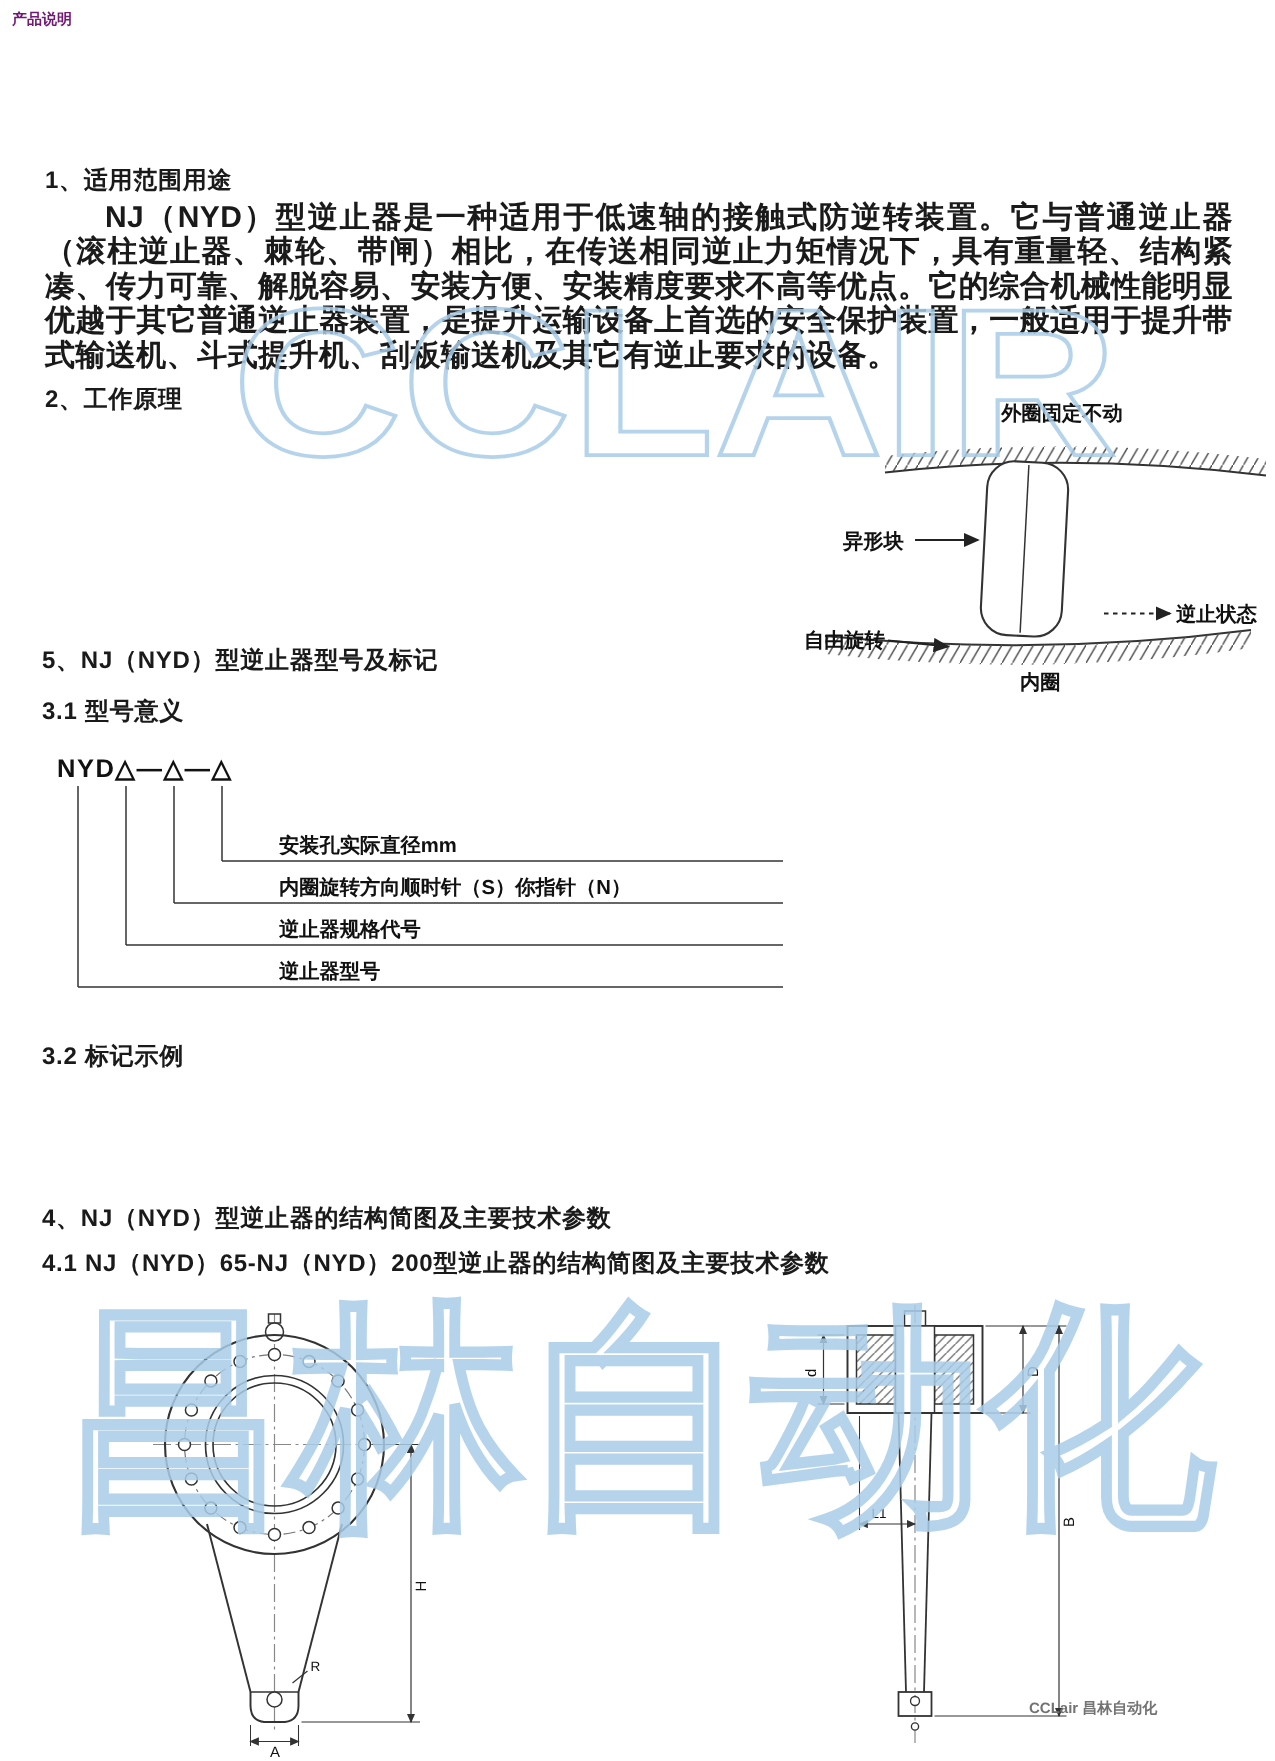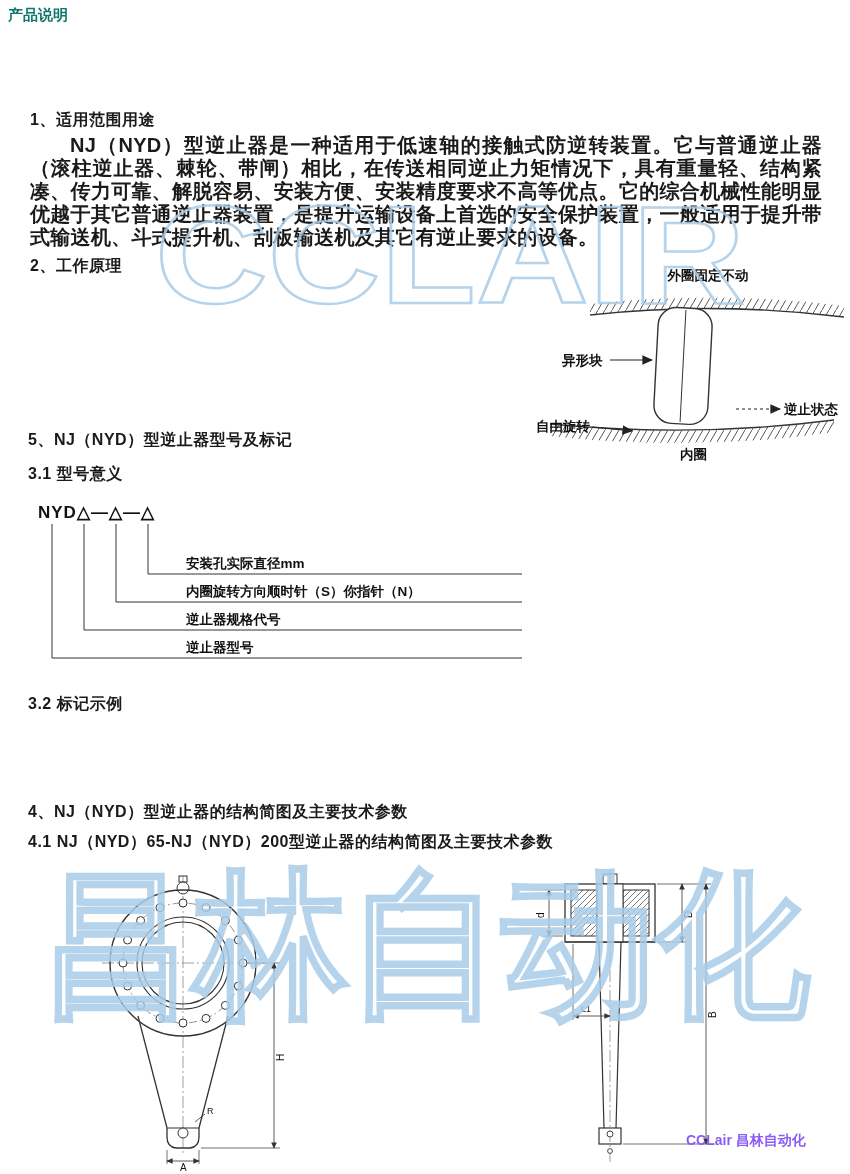--- a/index.html
+++ b/index.html
@@ -2,28 +2,28 @@
 <html><head>
 <meta charset="utf-8">
 <style>
   html,body{margin:0;padding:0;background:#e9e9e9;}
   .page{
     position:relative;width:850px;height:1174px;background:#ffffff;
     font-family:"Liberation Sans", sans-serif;color:#1a1a1a;overflow:hidden;
     margin:0 auto;
   }
   .abs{position:absolute;}
-  .doc-header{font-size:15px;font-weight:bold;color:#0f766e;}
+  .doc-header{font-size:10px;font-weight:bold;color:#701a75;}
   .doc-title{font-size:18px;font-weight:bold;letter-spacing:1px;}
   .sec-heading{font-size:16px;font-weight:bold;letter-spacing:.5px;}
   .body-text{
     font-size:20px;font-weight:600;line-height:23px;text-indent:2em;
     text-align:justify;letter-spacing:.3px;
   }
-  .footer-brand{font-size:14px;font-weight:bold;color:#8b5cf6;}
+  .footer-brand{font-size:10px;font-weight:bold;color:#737373;}
   svg text{font-family:"Liberation Sans", sans-serif;}
   .wm{pointer-events:none;}
 </style>
 </head>
 <body>
 
 <div class="page">
 
   <div class="abs doc-header" style="left:8px;top:6px;">产品说明</div>
 

